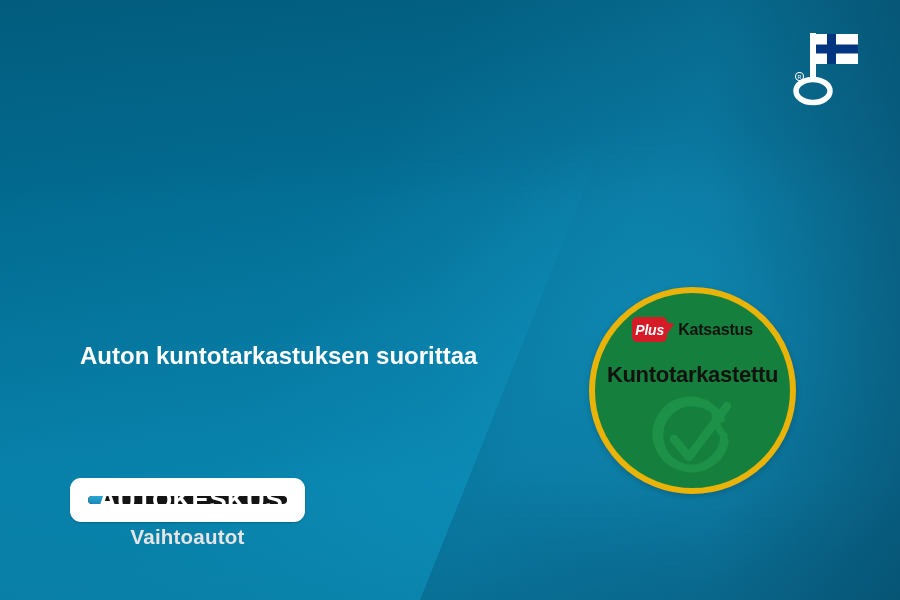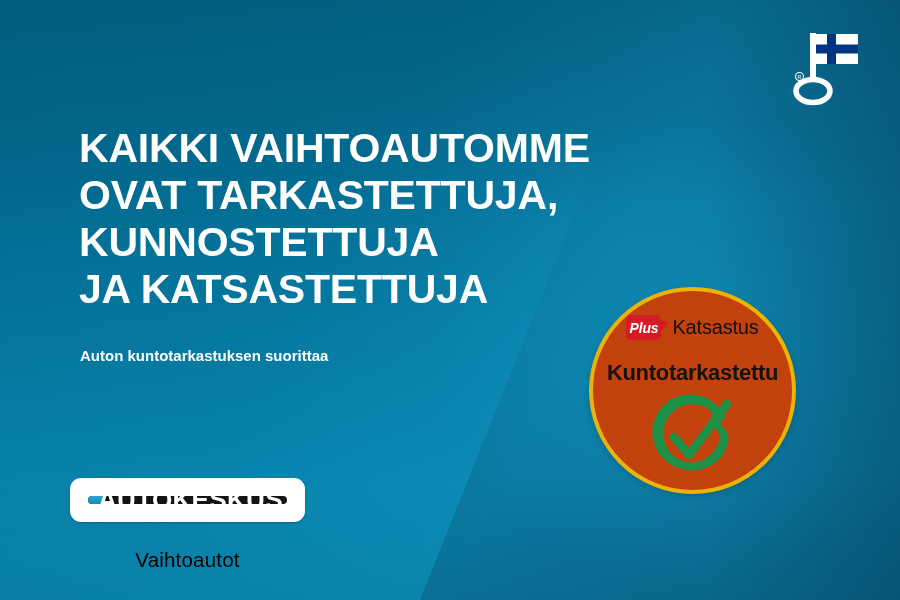--- a/index.html
+++ b/index.html
@@ -57,21 +57,21 @@
     font-weight:700;
     line-height:47px;
     letter-spacing:-0.2px;
   }
   .headline div{white-space:nowrap;}
 
   
   .subtitle{
     position:absolute;left:80px;top:343px;width:420px;
     color:#ffffff;
-    font-size:15px;
+    font-size:24px;
     font-weight:700;
     line-height:25px;
   }
 
   
   .ak-wrap{position:absolute;left:70px;top:478px;width:240px;}
   .ak-plate{
     position:relative;
     width:235px;height:44px;
     border-radius:11px;
@@ -93,36 +93,36 @@
   }
   .ak-text{
     position:absolute;left:0;top:0;width:100%;height:100%;
     display:flex;align-items:center;justify-content:center;
     color:#ffffff;
     font-size:27px;font-weight:700;letter-spacing:.2px;
     padding-left:6px;
     transform:scaleX(.97);
   }
   .ak-sub{
-    margin-top:26px;
+    margin-top:3px;
     text-align:center;
     width:235px;
-    color:#000000;
+    color:#e5e5e5;
     font-size:20.5px;
-    font-weight:400;
+    font-weight:700;
     letter-spacing:.2px;
   }
 
   
   .badge{
     position:absolute;left:589px;top:287px;
     width:207px;height:207px;
     border-radius:50%;
-    background:#c2410c;
-    border:4px solid #eab308;
+    background:#15803d;
+    border:6px solid #eab308;
     box-shadow:0 2px 6px rgba(0,0,0,.18);
   }
   .badge-row{
     position:absolute;left:0;top:24px;width:100%;
     display:flex;align-items:center;justify-content:center;gap:4px;
   }
   .plus-mark{position:relative;width:42px;height:25px;}
   .plus-box{
     position:absolute;left:0;top:0;width:35px;height:25px;
     background:#d41b26;border-radius:5px;
@@ -133,21 +133,21 @@
     letter-spacing:-.2px;line-height:1;
   }
   .plus-tail{
     position:absolute;left:30px;top:4px;
     width:0;height:0;
     border-left:12px solid #d41b26;
     border-top:3px solid transparent;
     border-bottom:17px solid transparent;
   }
   .badge-brand{
-    color:#14110f;font-size:20px;font-weight:400;letter-spacing:-.2px;
+    color:#14110f;font-size:16px;font-weight:700;letter-spacing:-.2px;
   }
   .badge-title{
     position:absolute;left:0;top:57px;width:100%;
     text-align:center;
     color:#14110f;font-size:22px;font-weight:700;letter-spacing:-.3px;margin-top:12px;
   }
   .badge-check{
     position:absolute;left:50%;top:96px;transform:translateX(-50%);
     width:96px;height:96px;
   }
@@ -176,26 +176,20 @@
 
       <rect x="41" y="6" width="9" height="30" fill="#003580"></rect>
 
       <rect x="30" y="16.5" width="42" height="9" fill="#003580"></rect>
 
       <circle cx="13.5" cy="48.5" r="4" fill="none" stroke="#ffffff" stroke-width="1.1"></circle>
       <text x="13.5" y="51.2" font-family="'Liberation Sans',sans-serif" font-size="5.4" fill="#ffffff" text-anchor="middle">R</text>
     </svg>
   </div>
 
-  <div class="headline">
-    <div>KAIKKI VAIHTOAUTOMME</div>
-    <div>OVAT TARKASTETTUJA,</div>
-    <div>KUNNOSTETTUJA</div>
-    <div>JA KATSASTETTUJA</div>
-  </div>
 
   <div class="subtitle">
     <div>Auton kuntotarkastuksen suorittaa</div>
   </div>
 
   <div class="ak-wrap">
     <div class="ak-plate">
       <div class="ak-inner">
         <div class="ak-eutab"></div>
         <div class="ak-text">AUTOKESKUS</div>

